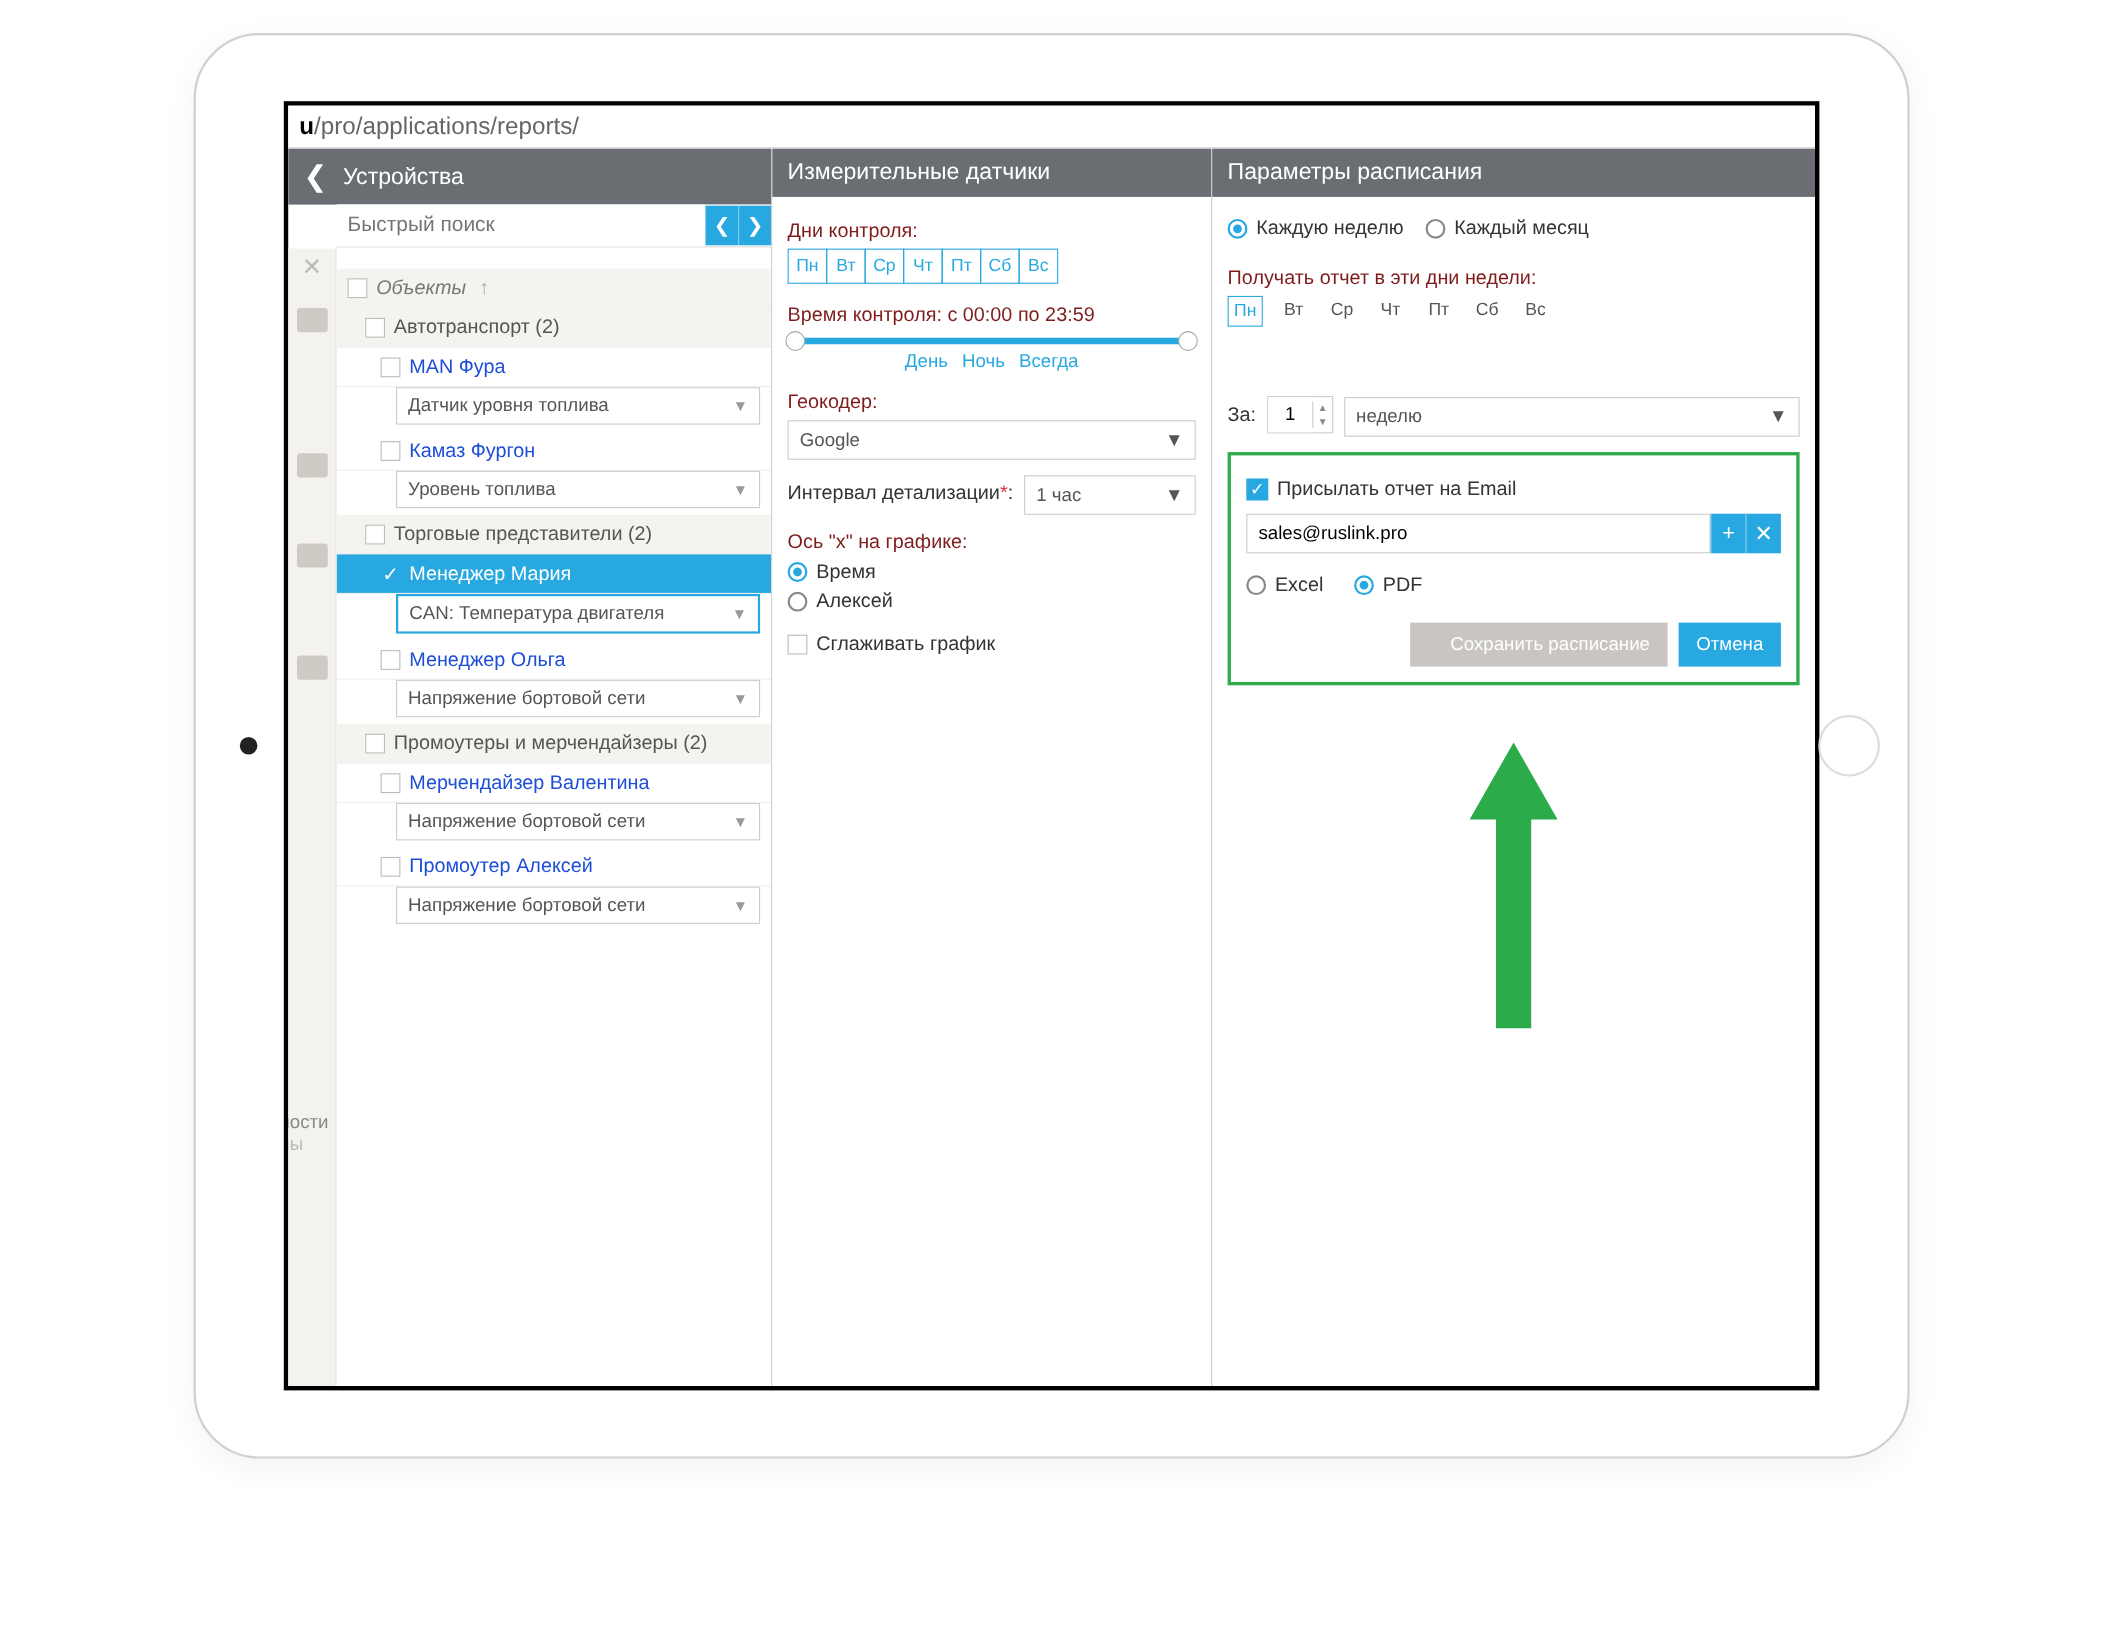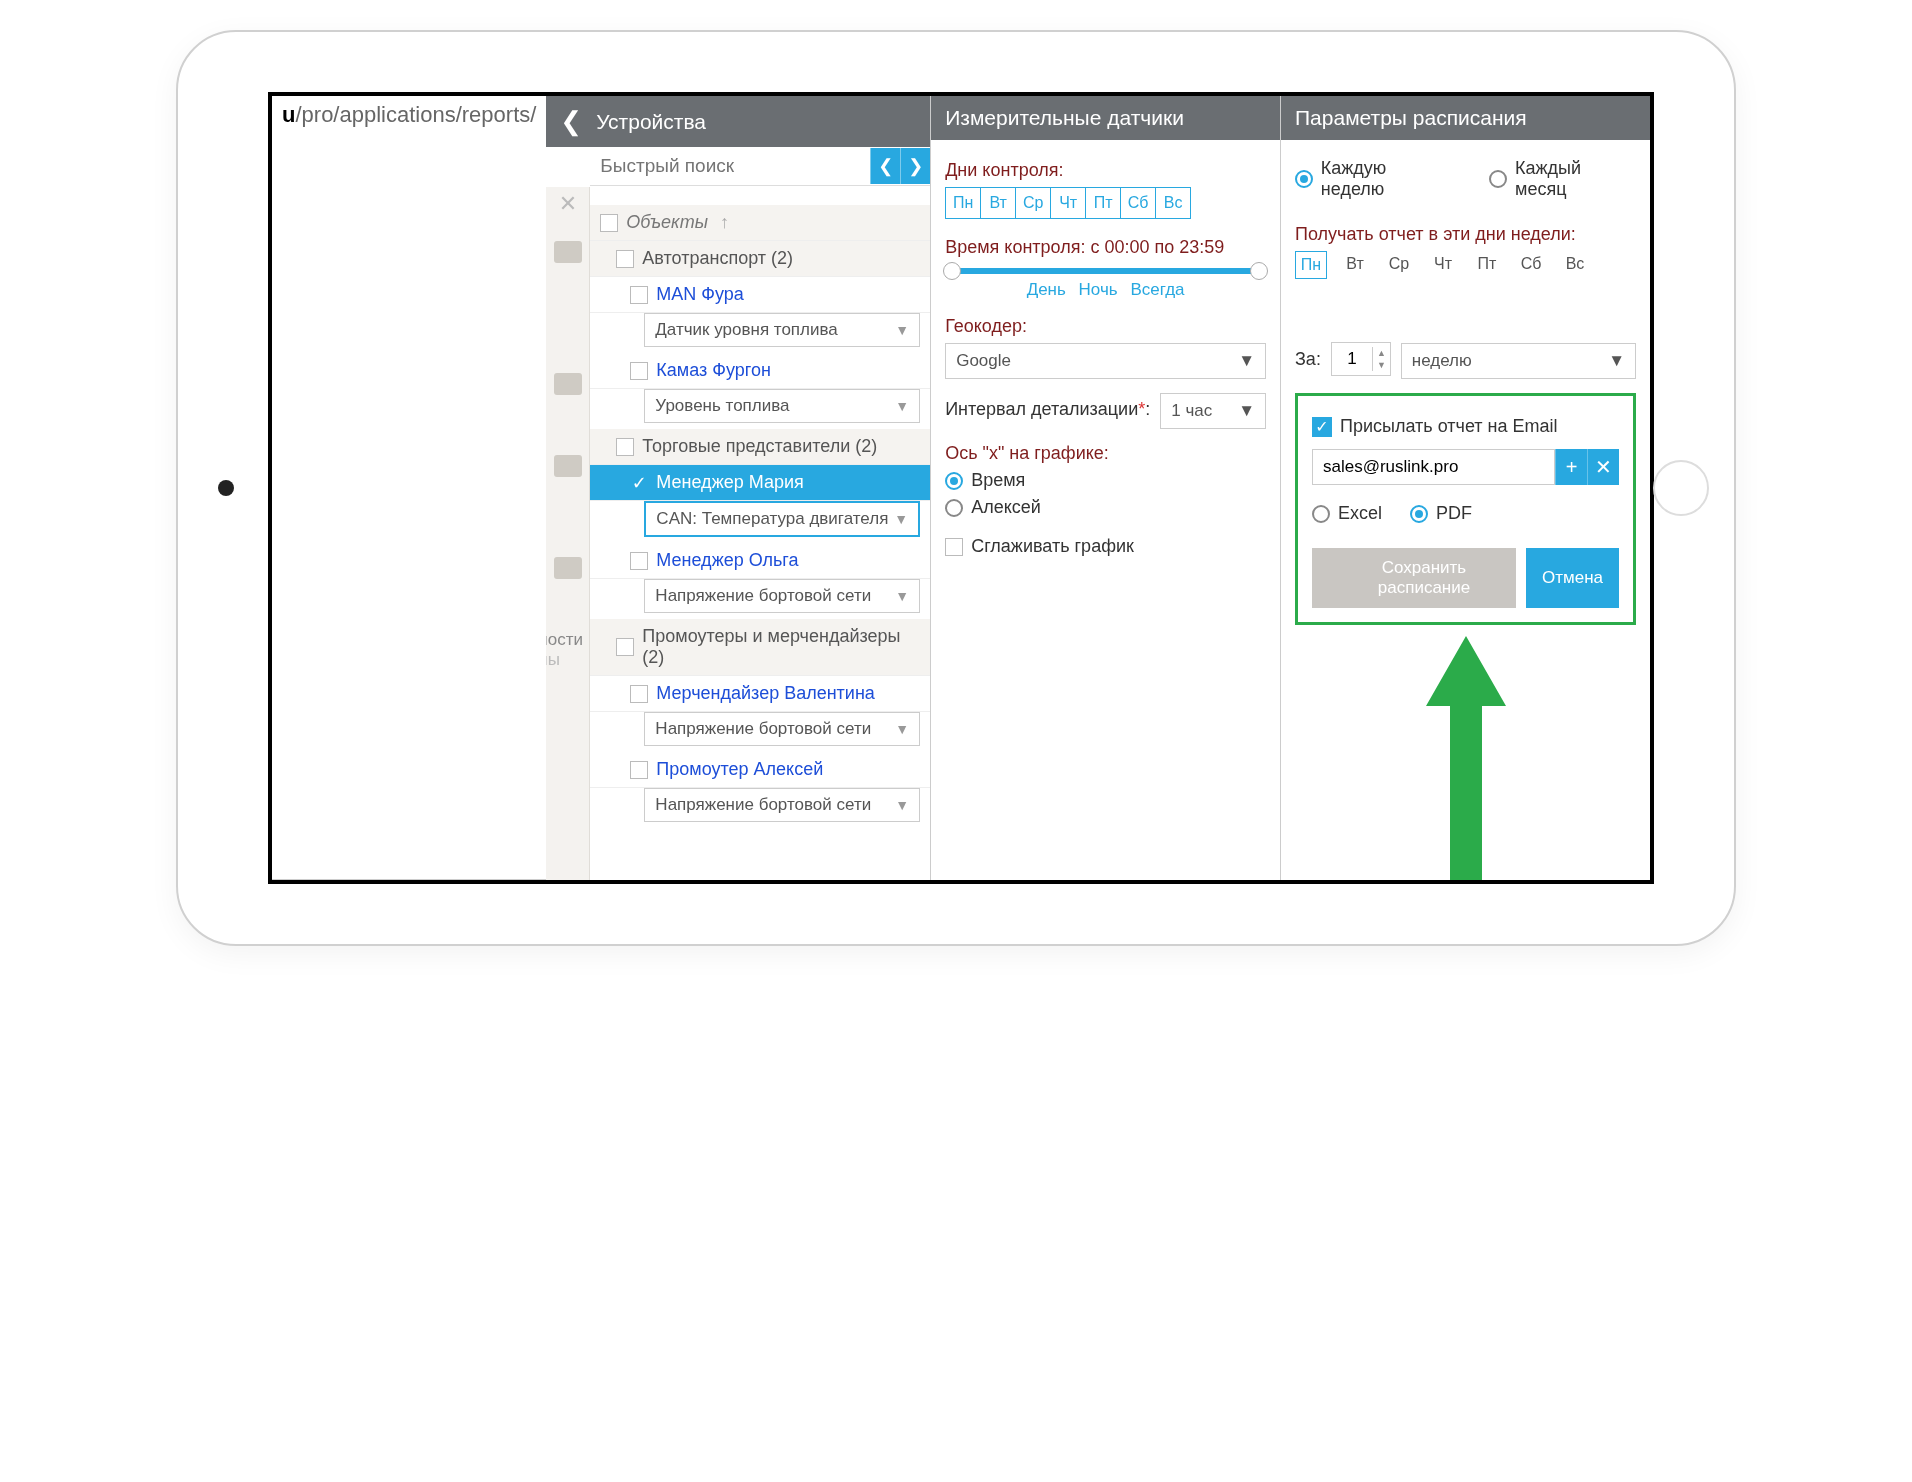--- a/index.html
+++ b/index.html
@@ -1,20 +1,20 @@
 <!DOCTYPE html>
 <html><head>
 <meta charset="utf-8">
 <style>
 * { box-sizing: border-box; margin: 0; padding: 0; font-family: Arial, Helvetica, sans-serif; }
 body { background: #fff; }
 .tablet-frame { width: 1560px; margin: 30px auto; border: 2px solid #d0d0d0; border-radius: 60px; padding: 60px 80px; background: #fff; box-shadow: 0 8px 30px rgba(0,0,0,0.05); position: relative; }
 .camera { position: absolute; left: 40px; top: 50%; transform: translateY(-50%); width: 16px; height: 16px; background: #222; border-radius: 50%; }
 .home-btn { position: absolute; right: 25px; top: 50%; transform: translateY(-50%); width: 56px; height: 56px; border: 2px solid #ddd; border-radius: 50%; }
-.screen { border: 4px solid #000; background: #fff; height: 792px; display:flex; flex-direction:row; overflow:hidden;margin-left:10px; }
+.screen { border: 4px solid #000; background: #fff; height: 1172px; display:flex; flex-direction:column; overflow:hidden; }
 .url-bar { padding: 6px 10px; font-size: 22px; color: #666; border-bottom: 1px solid #ccc; background:#fff; }
 .url-bar b { color:#000; font-weight:bold; }
 .columns { display: flex; flex: 1; overflow: hidden; }
 .col { border-right: 1px solid #ccc; display:flex; flex-direction:column; }
 .col:last-child { border-right:none; }
 .col1 { width: 440px; position:relative; }
 .col2 { width: 400px; }
 .col3 { flex:1; position:relative; }
 .col-header { background: #6a6e72; color: #fff; font-size: 21px; padding: 10px 14px; display:flex; align-items:center; }
 .col-header .chev { margin-right: 14px; font-size: 26px; }
@@ -52,21 +52,21 @@
 .dnv { text-align:center; color:#28a8e0; font-size:17px; }
 .dnv span { margin:0 4px; cursor:pointer; }
 .select { width:100%; border:1px solid #ccc; padding:7px 10px; display:flex; justify-content:space-between; align-items:center; background:#fff; color:#555; font-size:17px; margin-top:4px; }
 .row-inline { display:flex; align-items:center; gap:10px; margin-top:10px; }
 .req { color:#d33; }
 .radio-row { display:flex; align-items:center; gap:8px; margin:6px 0; }
 .radio { width:18px; height:18px; border:2px solid #888; border-radius:50%; display:flex; align-items:center; justify-content:center; }
 .radio.on { border-color:#28a8e0; }
 .radio.on::after { content:''; width:8px; height:8px; background:#28a8e0; border-radius:50%; }
 
-.sched-row { display:flex; gap:36px; align-items:center; }
+.sched-row { display:flex; gap:20px; align-items:center; }
 .days3 { display:flex; gap:12px; margin-top:6px; }
 .day3 { width:32px; text-align:center; font-size:16px; color:#555; padding:4px 0; }
 .day3.sel { border:1px solid #28a8e0; color:#28a8e0; }
 .num-spin { display:flex; align-items:center; border:1px solid #ccc; }
 .num-spin input { width:40px; border:none; text-align:center; font-size:17px; padding:6px 2px; outline:none; }
 .spin-btns { display:flex; flex-direction:column; border-left:1px solid #ccc; }
 .spin-btns span { font-size:9px; color:#888; padding:1px 4px; cursor:pointer; }
 .email-box { border:3px solid #2bab4a; padding:14px; margin-top:14px; }
 .cb-blue { width:20px; height:20px; background:#28a8e0; color:#fff; display:flex; align-items:center; justify-content:center; font-size:16px; }
 .email-input-row { display:flex; margin:12px 0; }

